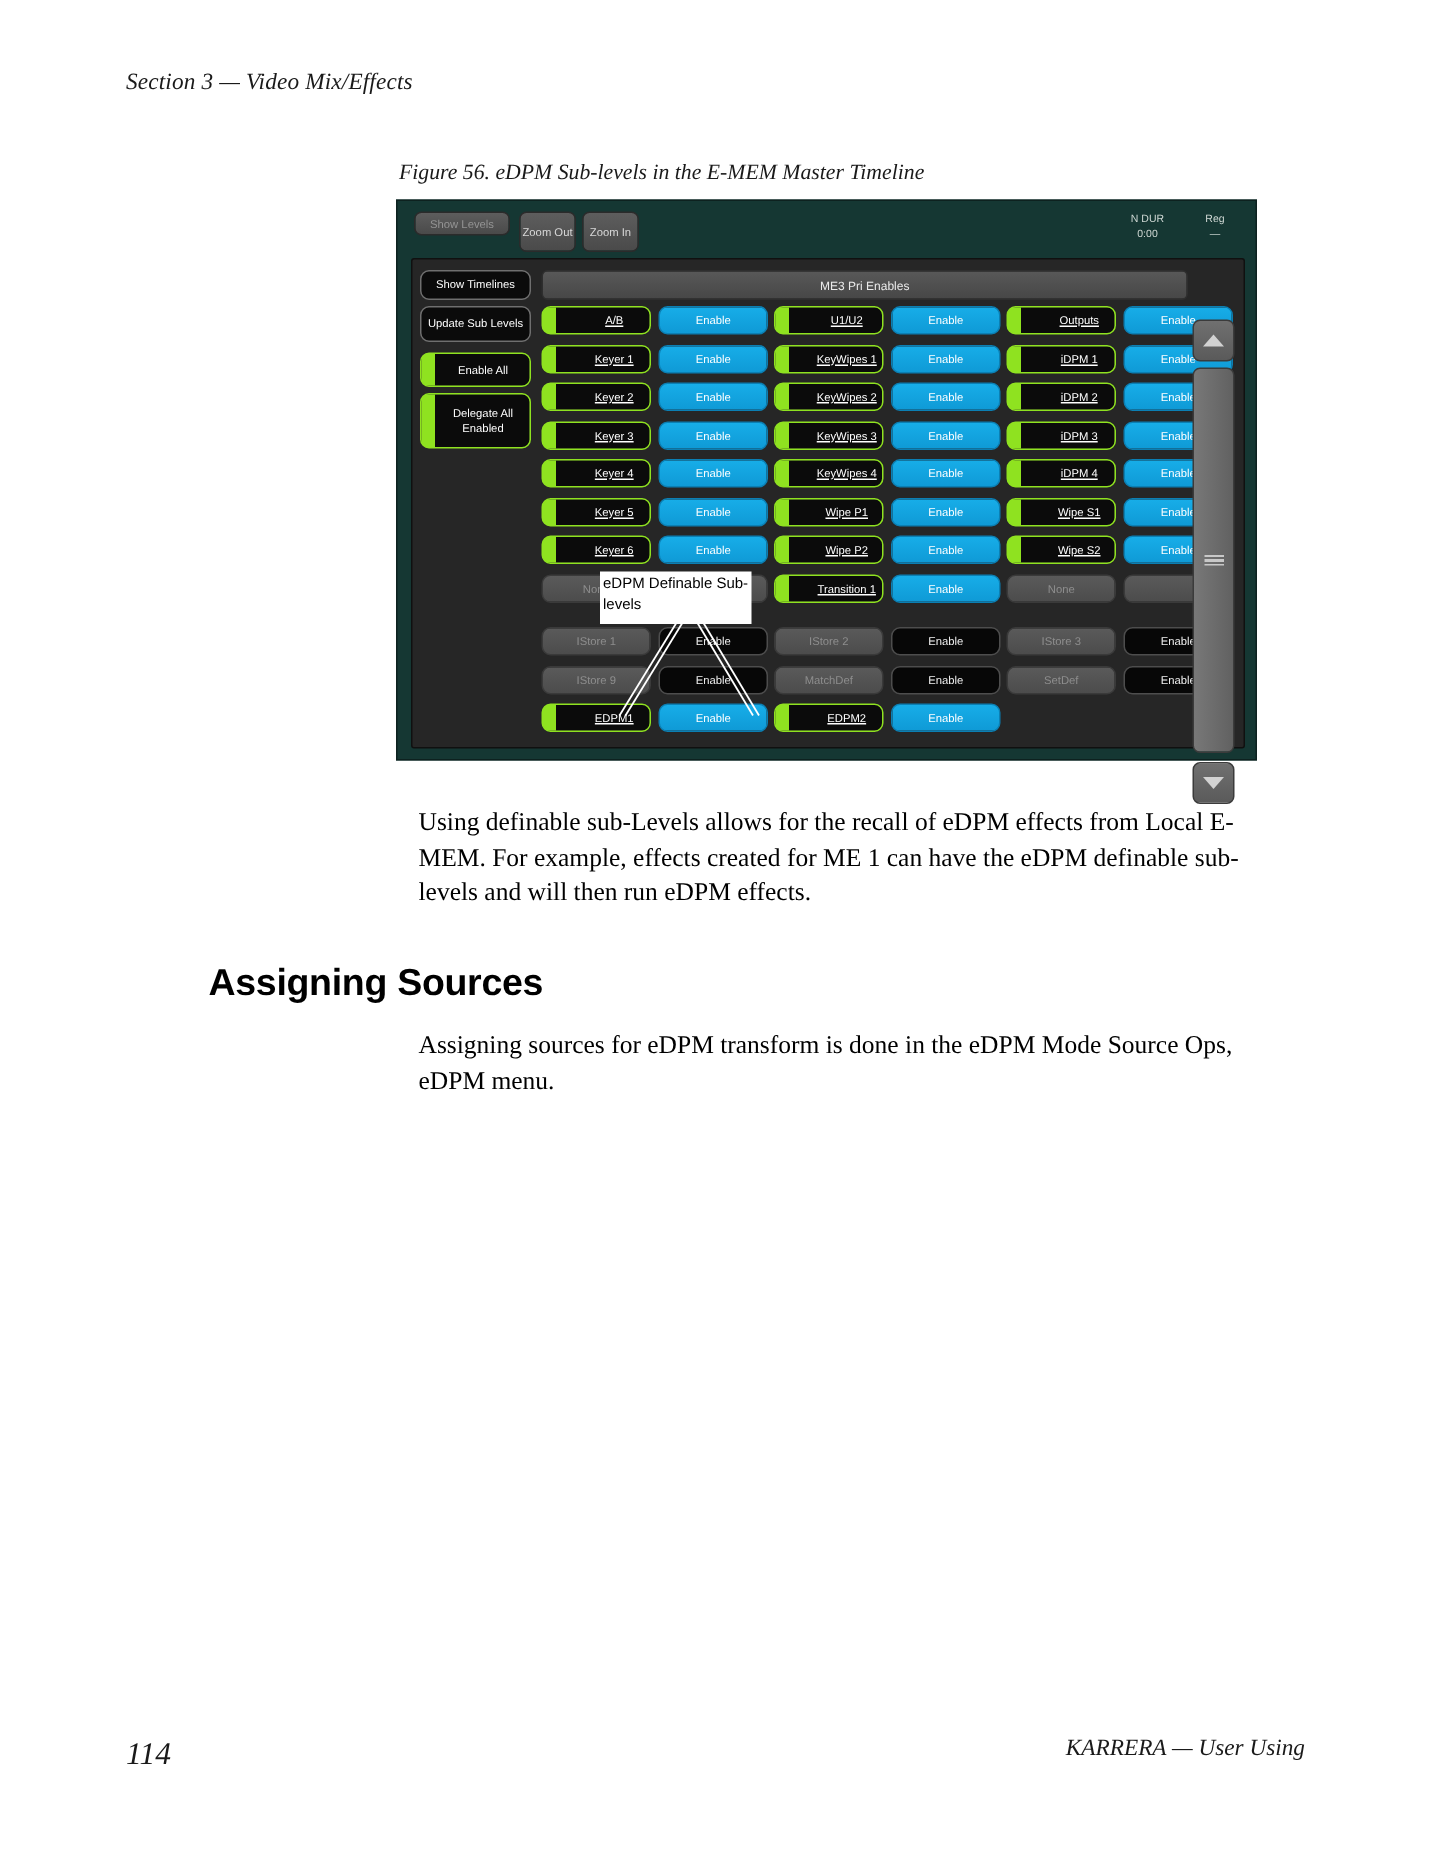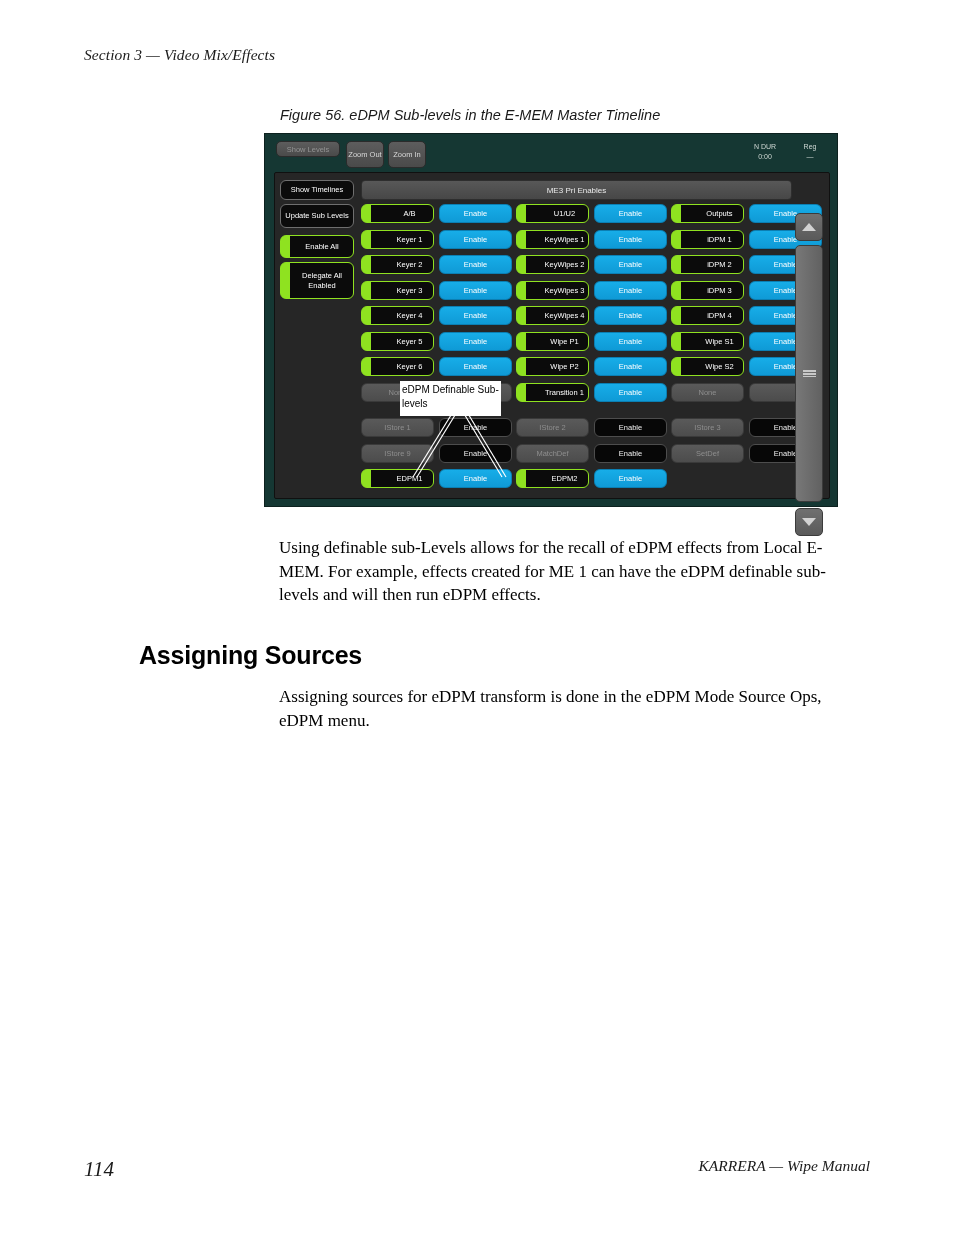--- a/index.html
+++ b/index.html
@@ -37,22 +37,22 @@
     right: 84px; top: 1157px;
     font-family: "Liberation Serif", serif;
     font-style: italic;
     font-size: 15.5px;
     color: #1a1a1a;
     white-space: nowrap;
   }
 
   .figure-caption {
     position: absolute;
-    left: 280px; top: 107px;
-    font-family: Liberation Sans, sans-serif;
+    left: 266px; top: 107px;
+    font-family: Liberation Serif, serif;
     font-style: italic;
     font-size: 14.5px;
     color: #1a1a1a;
     white-space: nowrap;
   }
 
   .body-para {
     position: absolute;
     font-family: "Liberation Serif", serif;
     font-size: 17px;
@@ -204,20 +204,21 @@
   .c4 { left: 310px; width: 73px; }
   .c5 { left: 388px; width: 73px; }
 
   
   .name-active {
     background:
       linear-gradient(to right, #8fe220 0 9px, #0b0b0b 9px 100%);
     border: 1.5px solid #8fe220;
     color: #ffffff;
     padding-left: 24px;
+    text-decoration: underline;
   }
   
   .name-disabled {
     background: linear-gradient(#5a5a5a, #4c4c4c);
     border: 1px solid #3a3a3a;
     color: #8e8e8e;
   }
   
   .enable-on {
     background: linear-gradient(#17ade8, #0f9ad6);
@@ -459,13 +460,13 @@
 
 <div id="callout-box">eDPM Definable Sub-levels</div>
 
 <div class="body-para" id="para-1">Using definable sub-Levels allows for the recall of eDPM effects from Local E-MEM. For example, effects created for ME 1 can have the eDPM definable sub-levels and will then run eDPM effects.</div>
 
 <div class="section-heading">Assigning Sources</div>
 
 <div class="body-para" id="para-2">Assigning sources for eDPM transform is done in the eDPM Mode Source Ops, eDPM menu.</div>
 
 <div class="page-footer-left">114</div>
-<div class="page-footer-right">KARRERA  —  Wipe Manual</div>
+<div class="page-footer-right">KARRERA  —  User Using</div>
 
 </body></html>

